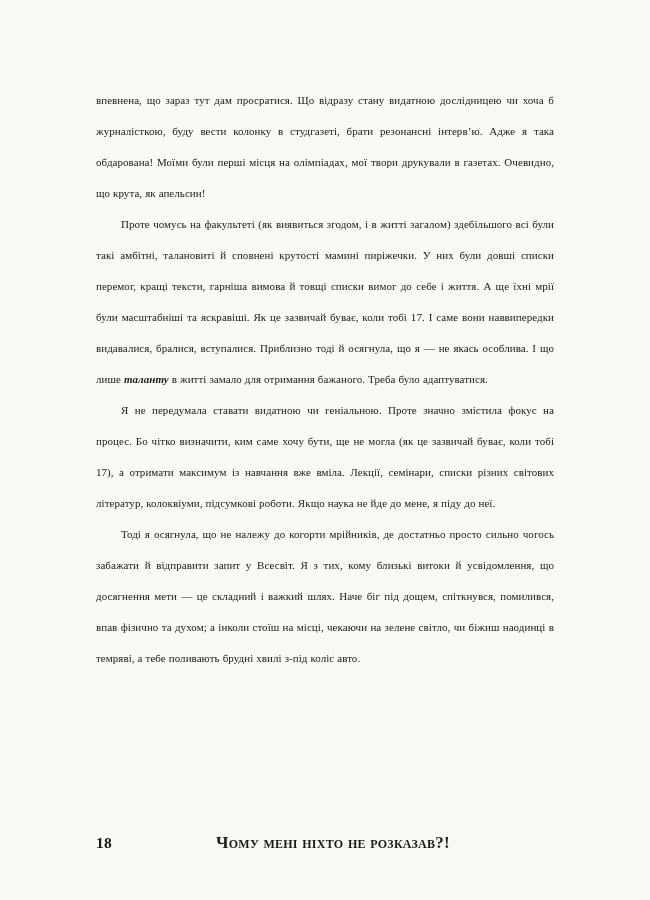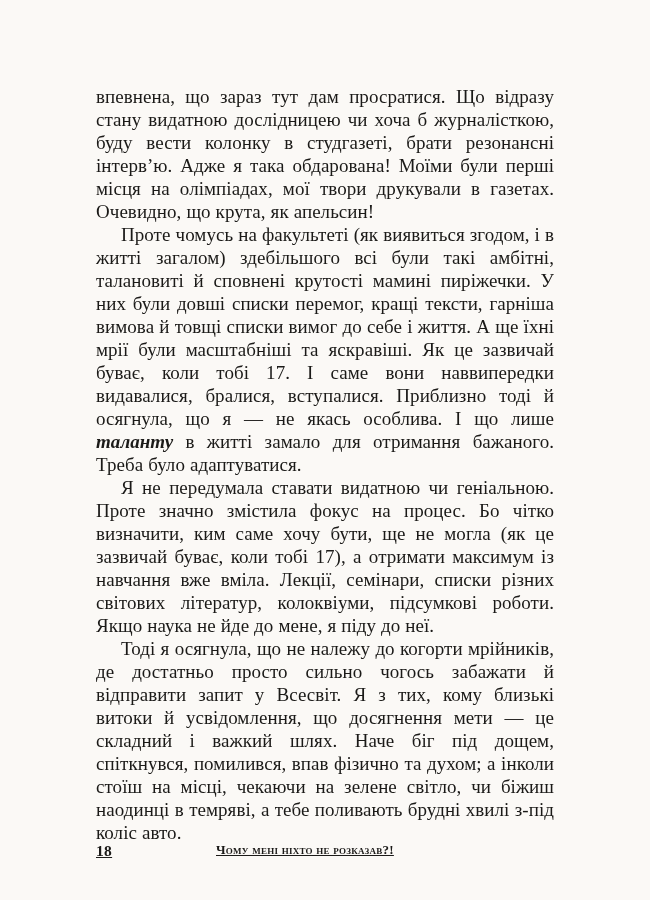--- a/index.html
+++ b/index.html
@@ -20,22 +20,22 @@
     position: relative;
     box-sizing: border-box;
     width: 650px;
     height: 900px;
     background: #fbf9f6;
     padding: 85px 96px 0 96px;
   }
 
   .text-column {
     width: 458px;
-    font-size: 19px;
-    line-height: 23px;
+    font-size: 11px;
+    line-height: 31px;
     text-align: justify;
     text-justify: inter-word;
     letter-spacing: 0.05px;
     word-spacing: 0.2px;
     -webkit-font-smoothing: antialiased;
   }
 
   .para {
     margin: 0;
     text-indent: 0;
@@ -47,35 +47,34 @@
 
   .italic-term {
     font-style: italic;
     font-weight: 700;
   }
 
   .footer {
     position: absolute;
     left: 96px;
     right: 96px;
-    bottom: 36px;
+    bottom: 46px;
     height: 22px;
     display: flex;
-    align-items: flex-start;
-    text-decoration: underline;
+    align-items: center;
   }
   .folio {
     font-size: 15.5px;
     font-weight: 700;
     letter-spacing: 0.3px;
     width: 120px;
     flex: 0 0 120px;
   }
   .running-head {
-    font-size: 13px;
+    font-size: 17px;
     font-weight: 700;
     font-variant: small-caps;
     letter-spacing: 0.25px;
     white-space: nowrap;
   }
 </style>
 </head>
 <body>
 
 <div class="page">

